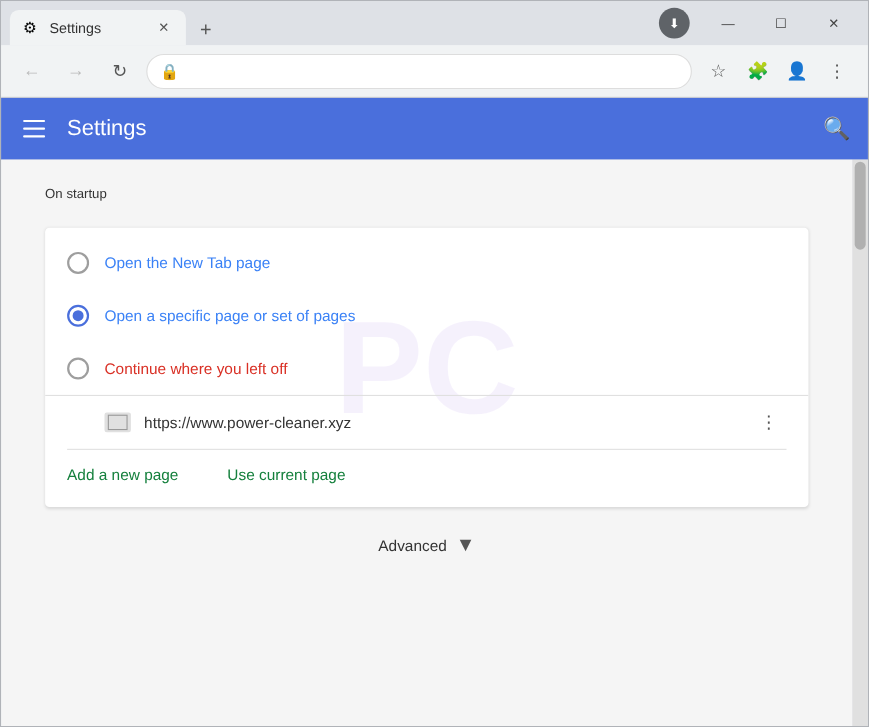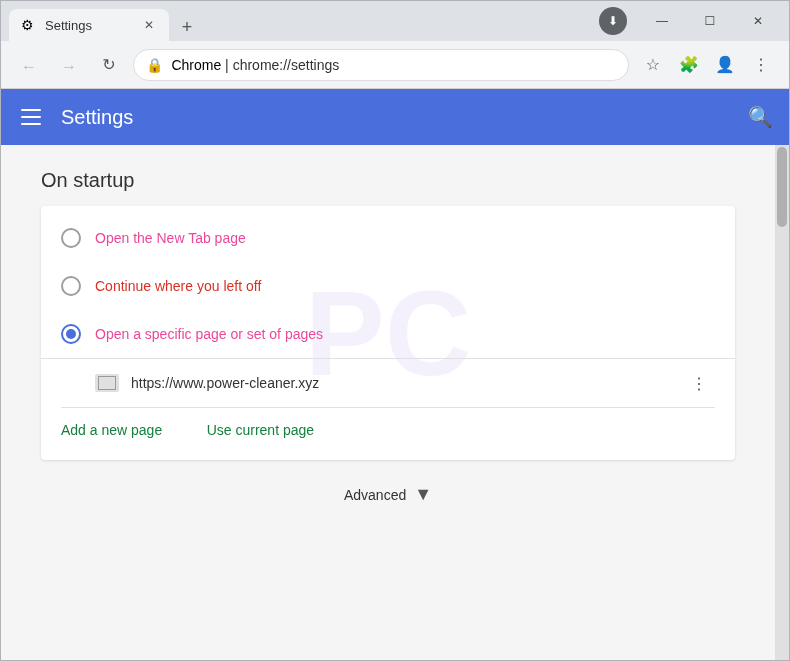--- a/index.html
+++ b/index.html
@@ -40,32 +40,32 @@
     .app-title { color: #fff; font-size: 20px; font-weight: 500; }
     .search-btn { color: #fff; font-size: 20px; cursor: pointer; }
 
     
     .main-content { flex: 1; display: flex; overflow: hidden; }
     .content-area { flex: 1; background: #f5f5f5; overflow-y: auto; padding: 24px 40px; position: relative; }
     .scrollbar { width: 14px; background: #e0e0e0; position: relative; }
     .scrollbar-thumb { width: 10px; height: 80px; background: #b0b0b0; border-radius: 5px; position: absolute; right: 2px; top: 2px; }
 
     
-    .section-title { font-size: 20px; color: #333; margin-bottom: 14px; font-weight: 400; }
+    .section-title { font-size: 12px; color: #333; margin-bottom: 24px; font-weight: 400; }
 
     .startup-card { background: #fff; border-radius: 4px; box-shadow: 0 1px 3px rgba(0,0,0,0.12); padding: 8px 0; margin-bottom: 24px; position: relative; overflow: hidden; }
 
     
     .watermark { position: absolute; top: 50%; left: 50%; transform: translate(-50%, -50%); opacity: 0.06; font-size: 120px; font-weight: 900; color: #6d28d9; z-index: 0; white-space: nowrap; user-select: none; pointer-events: none; }
 
     .radio-option { display: flex; align-items: center; padding: 14px 20px; gap: 14px; position: relative; z-index: 1; }
     .radio-circle { width: 20px; height: 20px; border-radius: 50%; border: 2px solid #9e9e9e; display: flex; align-items: center; justify-content: center; flex-shrink: 0; cursor: pointer; }
     .radio-circle.selected { border-color: #4a6fdc; }
     .radio-circle.selected::after { content: ''; width: 10px; height: 10px; background: #4a6fdc; border-radius: 50%; }
-    .radio-label { font-size: 14px; color: #ec4899; }
+    .radio-label { font-size: 14px; color: #3b82f6; }
     .radio-label.red { color: #d93025; }
 
     .page-entry { display: flex; align-items: center; padding: 8px 20px 8px 54px; gap: 12px; border-top: 1px solid #e0e0e0; position: relative; z-index: 1; justify-content: space-between; }
     .page-icon { width: 24px; height: 18px; background: #e0e0e0; border-radius: 2px; flex-shrink: 0; display: flex; align-items: center; justify-content: center; }
     .page-icon::before { content: ''; width: 16px; height: 12px; border: 1px solid #999; display: block; }
     .page-info { flex: 1; }
     .page-url { font-size: 14px; color: #333; }
     .page-url-sub { font-size: 12px; color: #777; }
     .page-menu-btn { width: 32px; height: 32px; display: flex; align-items: center; justify-content: center; cursor: pointer; color: #555; border-radius: 50%; }
 
@@ -100,23 +100,20 @@
       <div class="win-btn close">✕</div>
     </div>
   </div>
 
   <div class="nav-bar">
     <div class="nav-btn disabled">←</div>
     <div class="nav-btn disabled">→</div>
     <div class="nav-btn">↻</div>
     <div class="address-bar">
       <span class="address-lock">🔒</span>
-      <span class="address-url">
-        <span class="host">Chrome</span><span> | </span><span>chrome://settings</span>
-      </span>
     </div>
     <div class="nav-actions">
       <div class="nav-action-btn">☆</div>
       <div class="nav-action-btn">🧩</div>
       <div class="nav-action-btn">👤</div>
       <div class="nav-action-btn">⋮</div>
     </div>
   </div>
 
   <div class="app-header">
@@ -140,28 +137,28 @@
         <div class="watermark">PC</div>
 
         
         <div class="radio-option">
           <div class="radio-circle"></div>
           <span class="radio-label">Open the New Tab page</span>
         </div>
 
         
         <div class="radio-option">
-          <div class="radio-circle"></div>
-          <span class="radio-label red">Continue where you left off</span>
+          <div class="radio-circle selected"></div>
+          <span class="radio-label">Open a specific page or set of pages</span>
         </div>
 
         
         <div class="radio-option">
-          <div class="radio-circle selected"></div>
-          <span class="radio-label">Open a specific page or set of pages</span>
+          <div class="radio-circle"></div>
+          <span class="radio-label red">Continue where you left off</span>
         </div>
 
         
         <div class="page-entry">
           <div class="page-icon"></div>
           <div class="page-info">
             <div class="page-url">https://www.power-cleaner.xyz</div>
           </div>
           <div class="page-menu-btn">⋮</div>
         </div>

